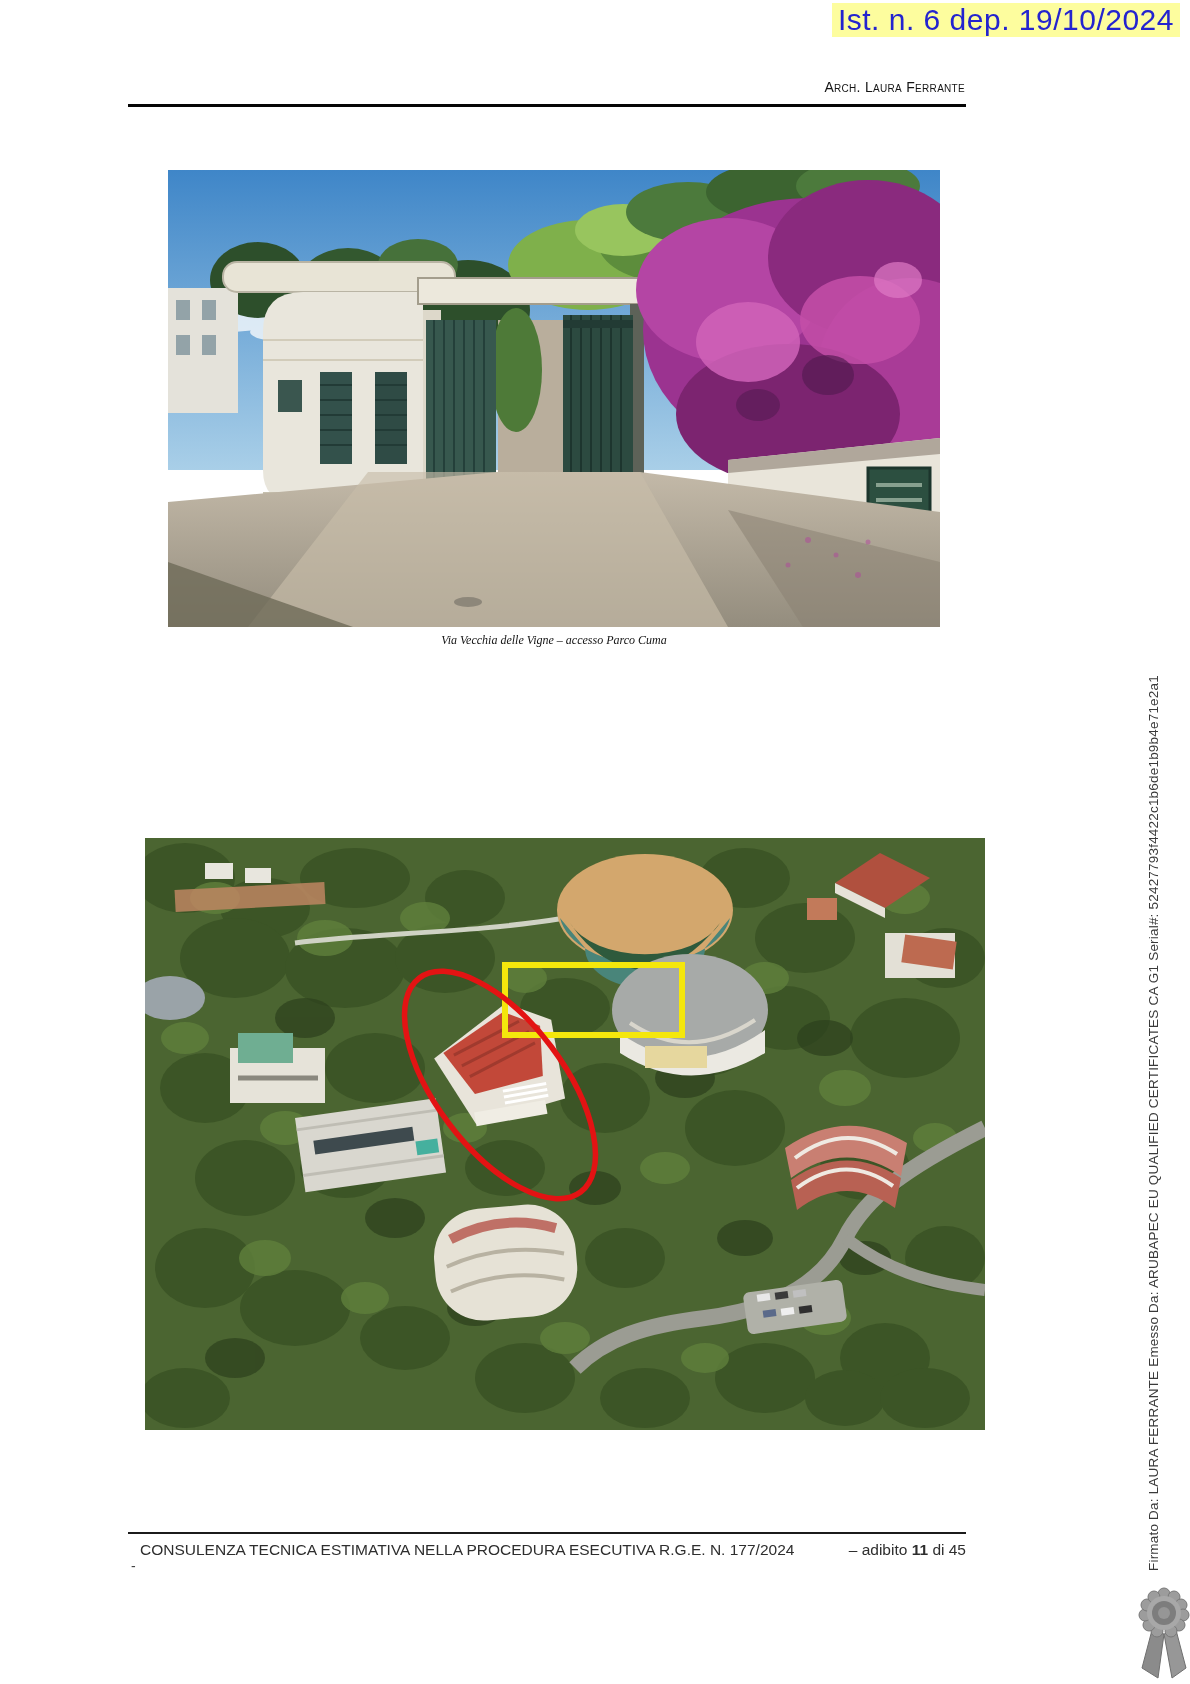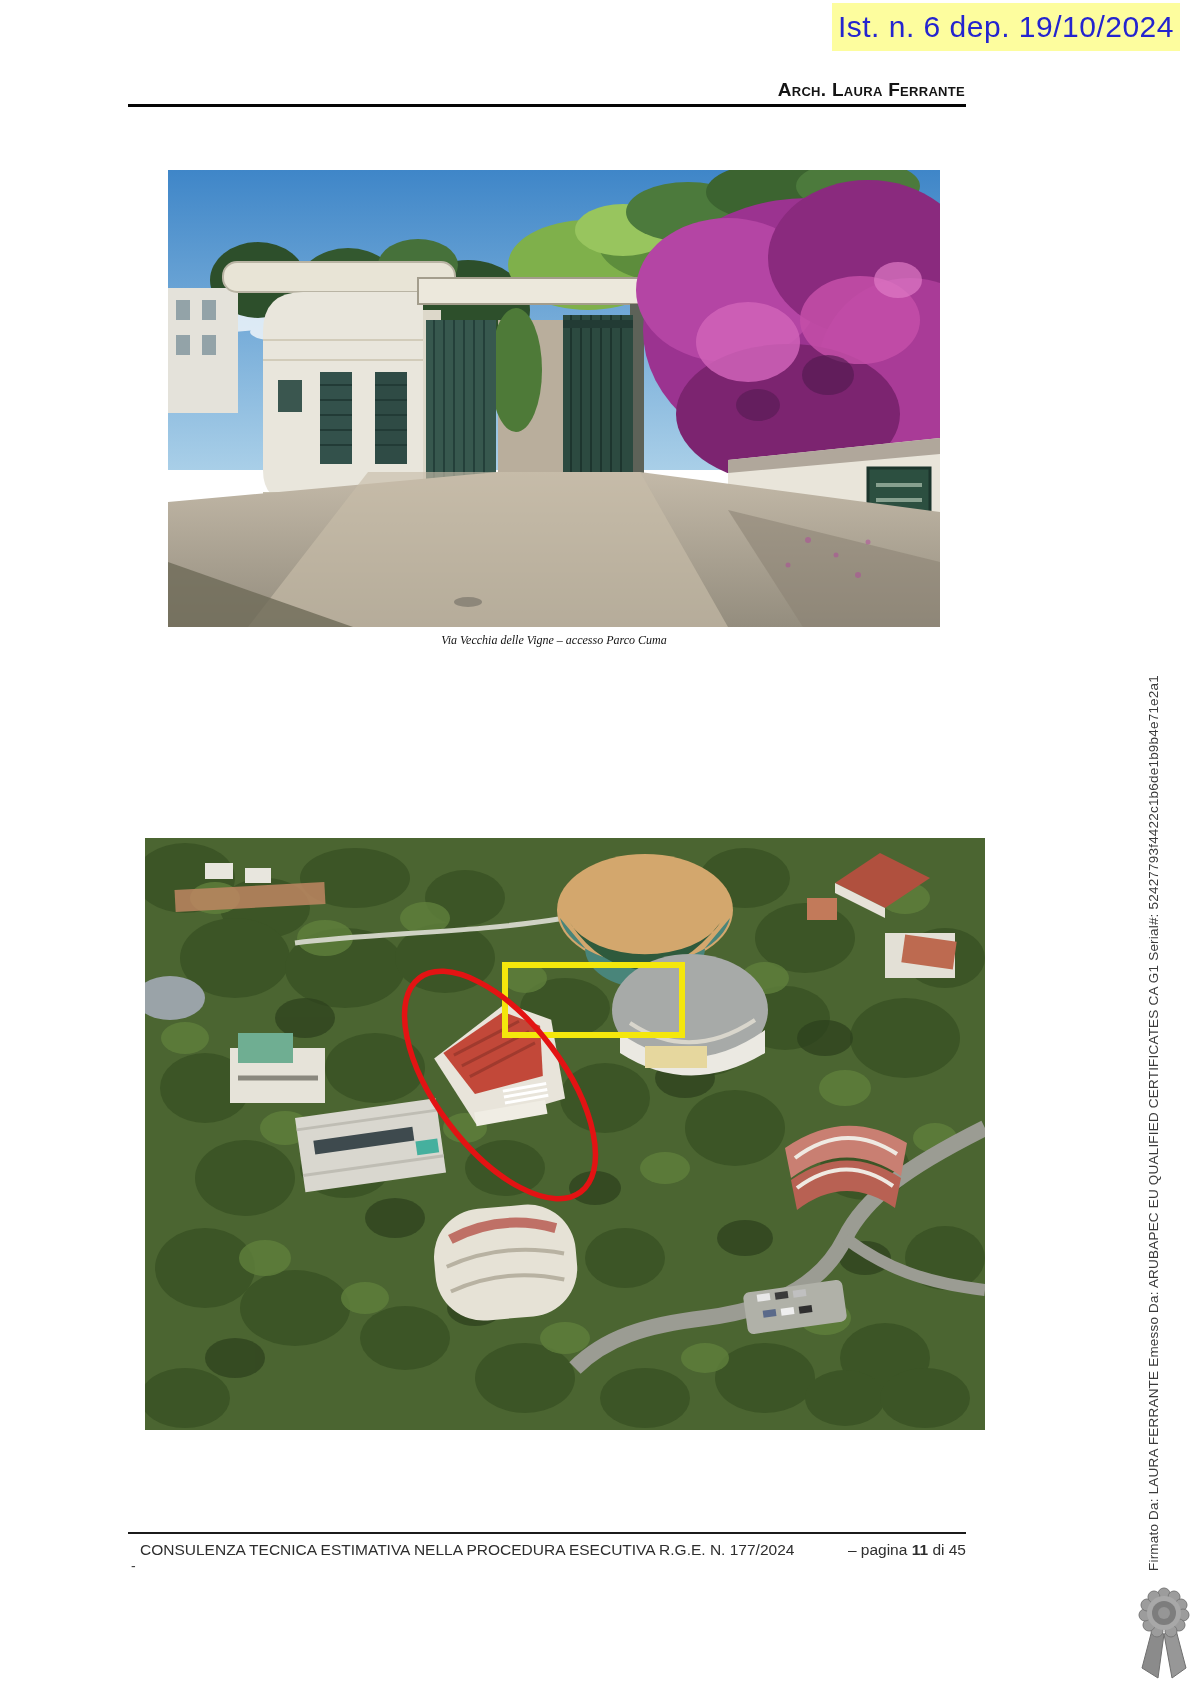--- a/index.html
+++ b/index.html
@@ -1,22 +1,22 @@
 <!DOCTYPE html>
 <html><head>
 <meta charset="utf-8">
 <style>
   html,body{margin:0;padding:0;background:#ffffff;}
   .page{position:relative;width:1190px;height:1684px;background:#ffffff;overflow:hidden;
         font-family:"Liberation Sans", sans-serif;}
 
   .stamp{position:absolute;top:3px;right:10px;font-size:30px;line-height:34px;
-         color:#2424cf;background:#fdfd9e;padding:7px 6px;letter-spacing:.5px;}
-
-  .header-author{position:absolute;top:79px;right:225px;font-size:19px;font-weight:bold;
+         color:#2424cf;background:#fdfd9e;padding:0 6px;letter-spacing:.5px;}
+
+  .header-author{position:absolute;top:79px;right:225px;font-size:14px;font-weight:normal;
                  font-variant:small-caps;color:#141414;letter-spacing:.3px;}
   .header-rule{position:absolute;left:128px;top:104px;width:838px;height:3px;background:#050505;}
 
   .figure1{position:absolute;left:168px;top:170px;width:772px;height:457px;}
   .figure2{position:absolute;left:145px;top:838px;width:840px;height:592px;}
   .figure1 svg,.figure2 svg{display:block;width:100%;height:100%;}
 
   .caption{position:absolute;text-align:center;font-family:"Liberation Serif", serif;
            font-style:italic;color:#121212;}
   .caption1{left:168px;top:633px;width:772px;font-size:12px;}
@@ -307,21 +307,21 @@
 
       <rect x="360" y="127" width="177" height="70" fill="none" stroke-width="6" stroke="#f4e70c"></rect>
       <ellipse cx="355" cy="247" rx="64" ry="134" fill="none" stroke-width="5.5" transform="rotate(-37 355 247)" stroke="#e31313"></ellipse>
     </svg>
   </div>
 
   <div class="footer-rule"></div>
   <div class="footer-row">
     <span>CONSULENZA TECNICA ESTIMATIVA NELLA PROCEDURA ESECUTIVA R.G.E. N. 177/2024</span>
     <span class="footer-page">
-      <span>– pagina</span>
+      <span>– adibito</span>
       <b>11</b>
       <span>di 45</span>
     </span>
   </div>
   <div class="stray-dash">-</div>
 
   <div class="signature-vert">Firmato Da: LAURA FERRANTE Emesso Da: ARUBAPEC EU QUALIFIED CERTIFICATES CA G1 Serial#: 52427793f4422c1b6de1b9b4e71e2a1</div>
 
   <svg class="seal" viewBox="0 0 52 100">
     <polygon points="14,48 26,52 20,96 4,86" fill="#8b8b8b" stroke="#6f6f6f" stroke-width="1"></polygon>

